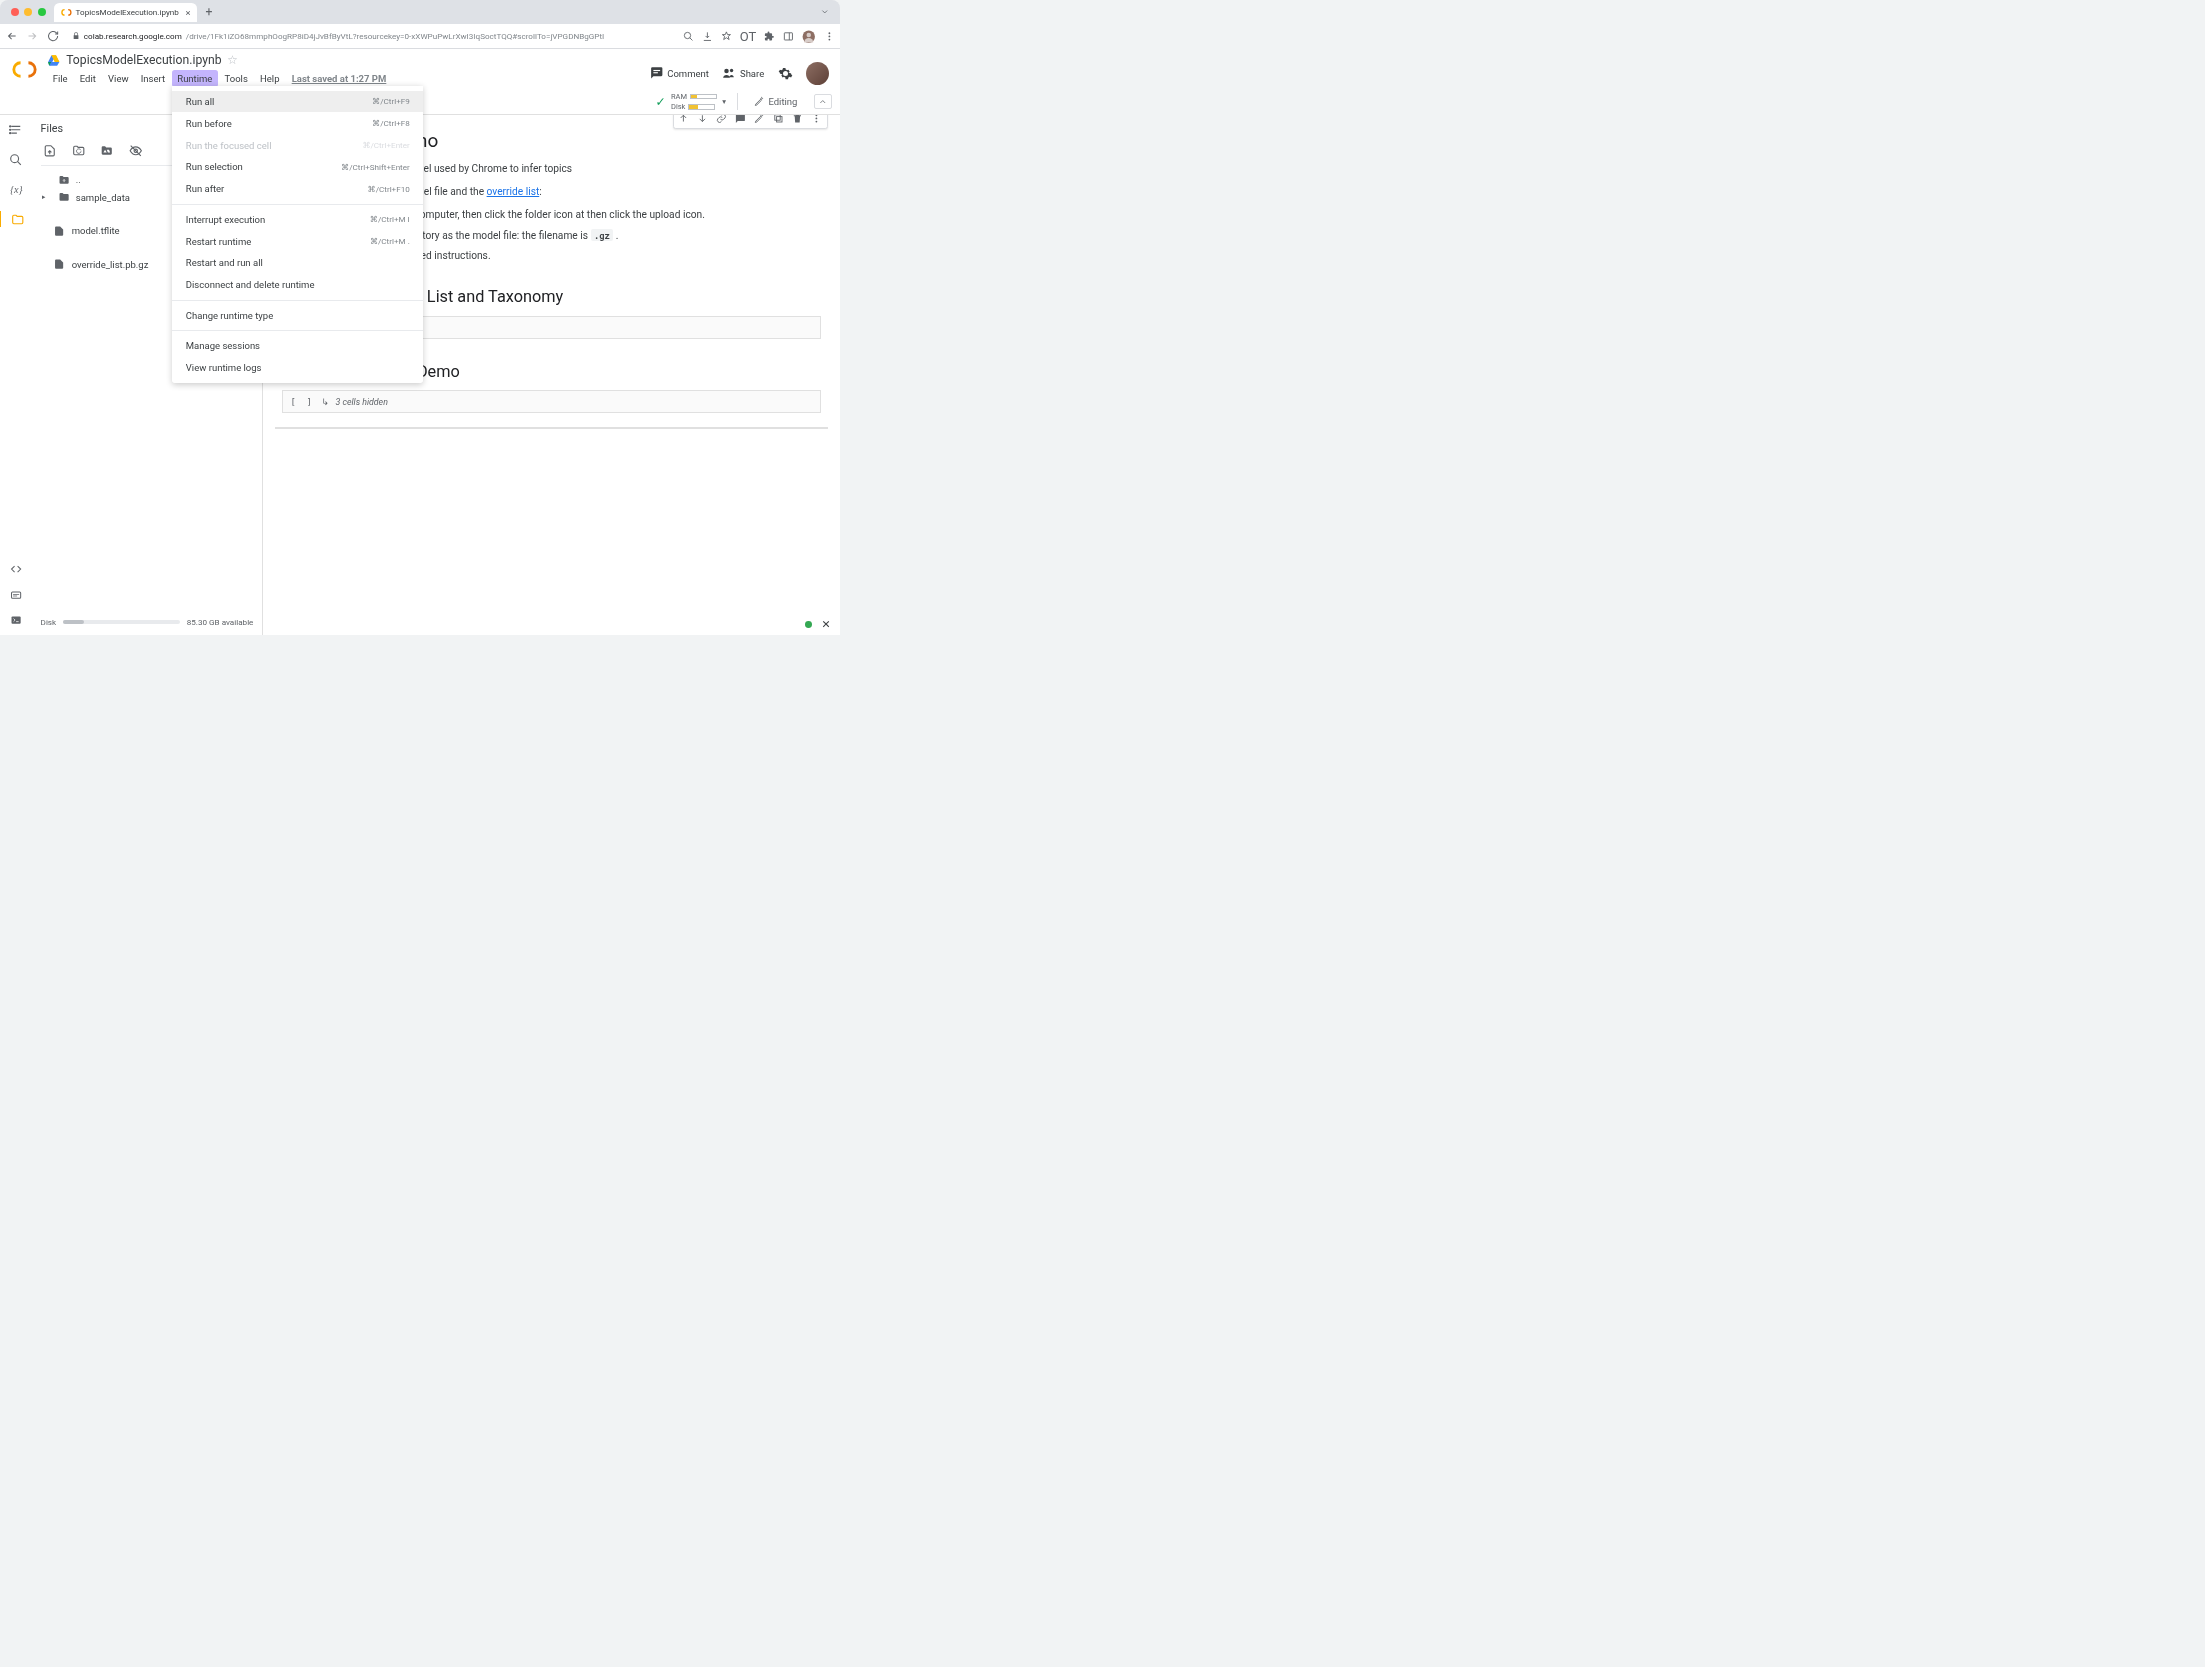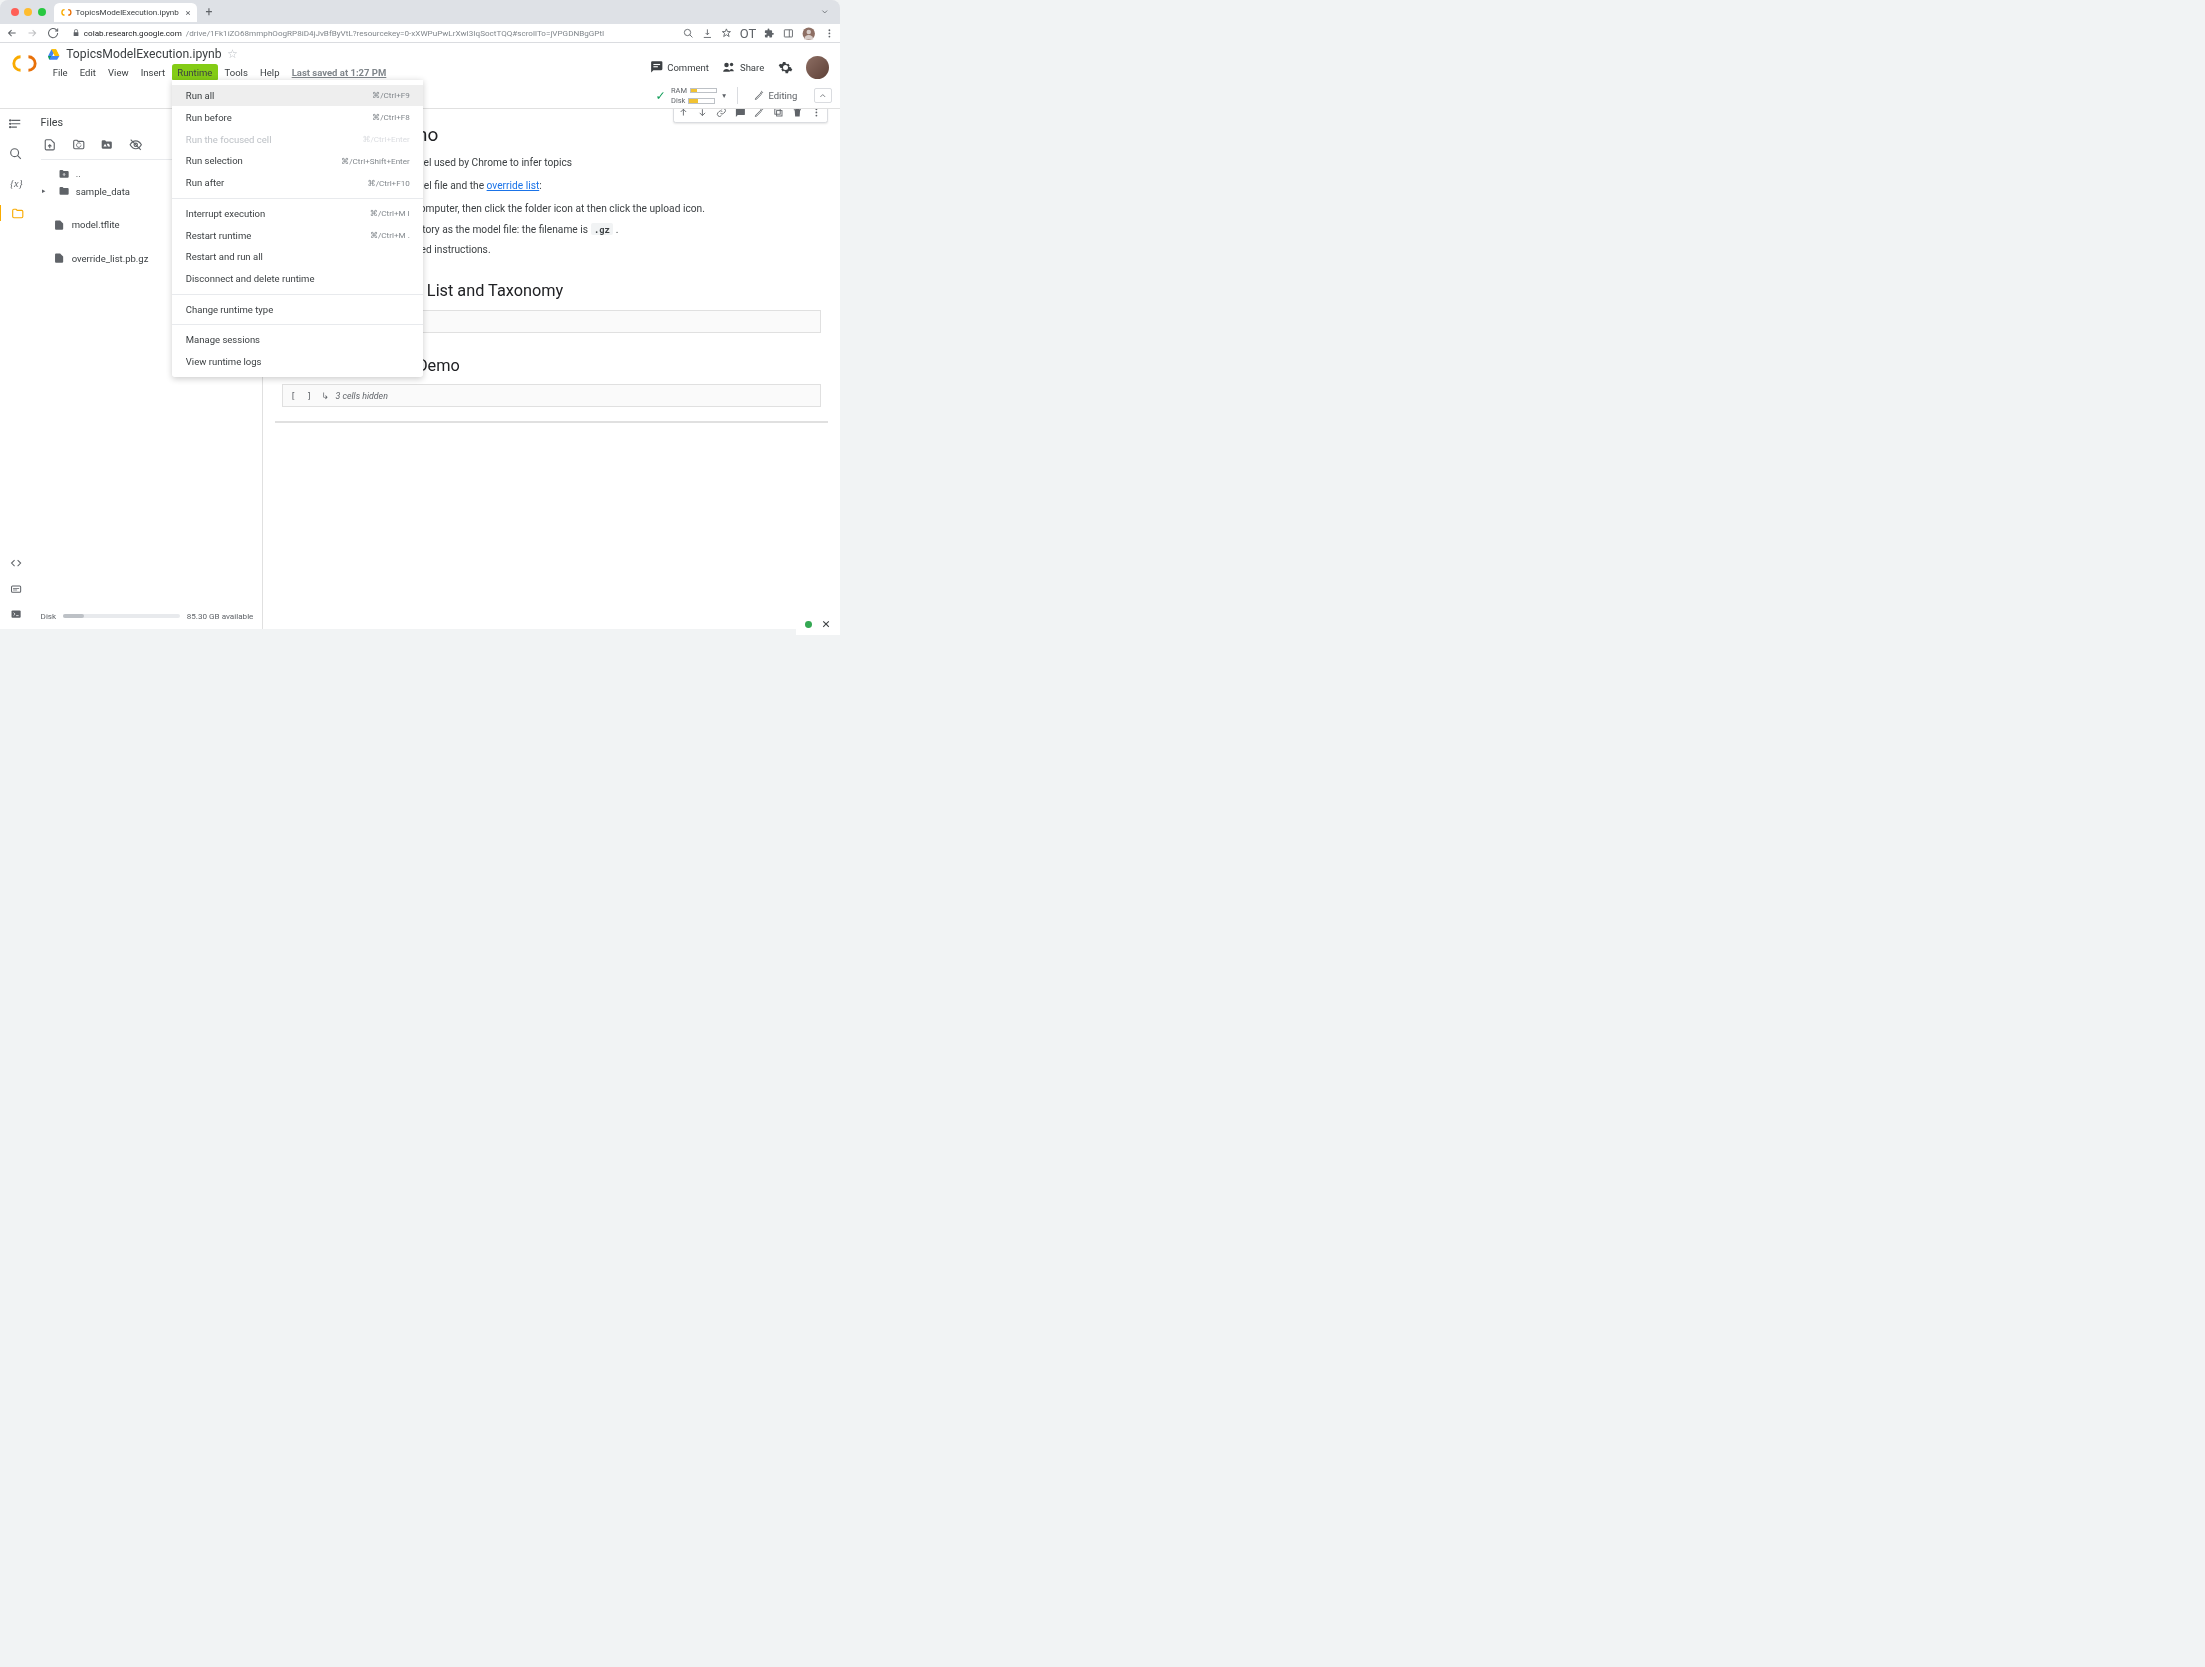--- a/index.html
+++ b/index.html
@@ -12,40 +12,40 @@
     .tl { width: 8.1px; height: 8.1px; border-radius: 50%; }
     .tl-red { background: #ff5f57; }
     .tl-yellow { background: #febc2e; }
     .tl-green { background: #28c840; }
     .browser-tab { display: flex; align-items: center; background: #fff; border-radius: 5.4px 5.4px 0 0; padding: 4.1px 6.8px; gap: 4.1px; font-size: 8.1px; color: #3c4043; min-width: 122px; }
     .tab-favicon { width: 10.8px; height: 10.8px; display: flex; align-items: center; justify-content: center; }
     .tab-close { color: #5f6368; font-size: 9.5px; margin-left: 2.7px; }
     .new-tab-btn { color: #5f6368; font-size: 12.2px; padding: 0 5.4px; }
     .tab-strip-right { margin-left: auto; color: #5f6368; padding-right: 5.4px; }
 
-    .toolbar-row { display: flex; align-items: center; background: #fff; height: 19px; padding: 0 5.4px; gap: 6.8px; border-bottom: 0.7px solid #dadce0; }
+    .toolbar-row { display: flex; align-items: center; background: #fff; height: 25px; padding: 0 5.4px; gap: 6.8px; border-bottom: 0.7px solid #dadce0; }
     .nav-icon { width: 13.5px; height: 13.5px; color: #5f6368; display: flex; align-items: center; justify-content: center; }
     .nav-icon.disabled { opacity: 0.4; }
     .url-bar { flex: 1; display: flex; align-items: center; gap: 4.1px; font-size: 8.1px; color: #5f6368; padding: 0 5.4px; }
     .url-host { color: #202124; }
     .url-path { color: #80868b; }
     .toolbar-icons { display: flex; align-items: center; gap: 8.1px; color: #5f6368; }
 
     
     .colab-app { background: #fff; height: calc(100% - 49px); display: flex; flex-direction: column; }
     .colab-header { display: flex; align-items: flex-start; padding: 4.1px 10.8px 0 10.8px; gap: 9.5px; }
     .colab-logo { width: 27px; height: 27px; margin-top: 2.7px; }
     .header-center { flex: 1; }
     .title-row { display: flex; align-items: center; gap: 5.4px; }
     .drive-icon { width: 13.5px; height: 13.5px; }
     .doc-title { font-size: 12.2px; color: #3c4043; }
     .star-icon { color: #bdc1c6; font-size: 12.2px; }
     .menubar { display: flex; align-items: center; gap: 1.4px; font-size: 9.5px; color: #3c4043; margin-top: 2.7px; }
     .menubar-item { padding: 2.7px 5.4px; border-radius: 2.7px; }
-    .menubar-item.open { background: #84cc16; }
+    .menubar-item.open { background: #c4b5fd; }
     .autosave { color: #80868b; text-decoration: underline; margin-left: 5.4px; font-weight: bold; }
 
     .header-right { display: flex; align-items: center; gap: 13.5px; margin-top: 8.1px; }
     .hdr-btn { display: flex; align-items: center; gap: 4.1px; color: #3c4043; font-size: 9.5px; }
     .avatar { width: 23px; height: 23px; border-radius: 50%; background: linear-gradient(135deg, #8d6e63, #5d4037); }
 
     
     .sub-toolbar { display: flex; align-items: center; justify-content: flex-end; padding: 2.7px 8.1px; border-bottom: 0.7px solid #e0e0e0; gap: 10.8px; margin-top: 2.7px; }
     .resource-block { display: flex; align-items: center; gap: 5.4px; font-size: 7.5px; color: #5f6368; }
     .check-icon { color: #0f9d58; font-size: 12.2px; }

